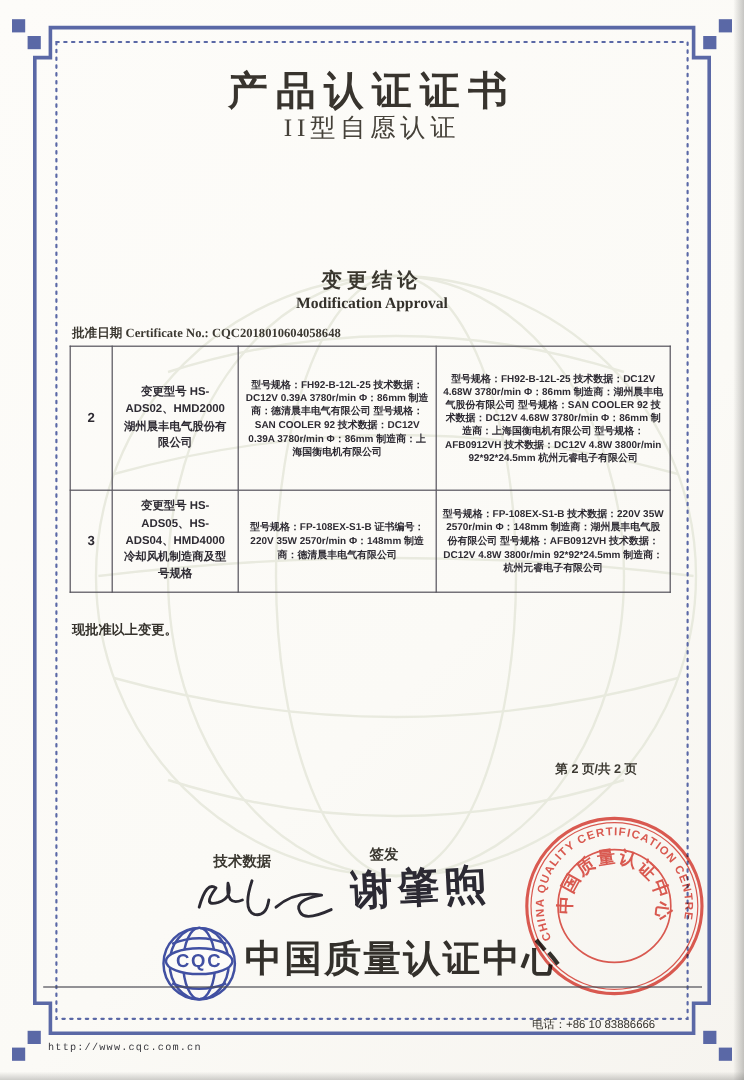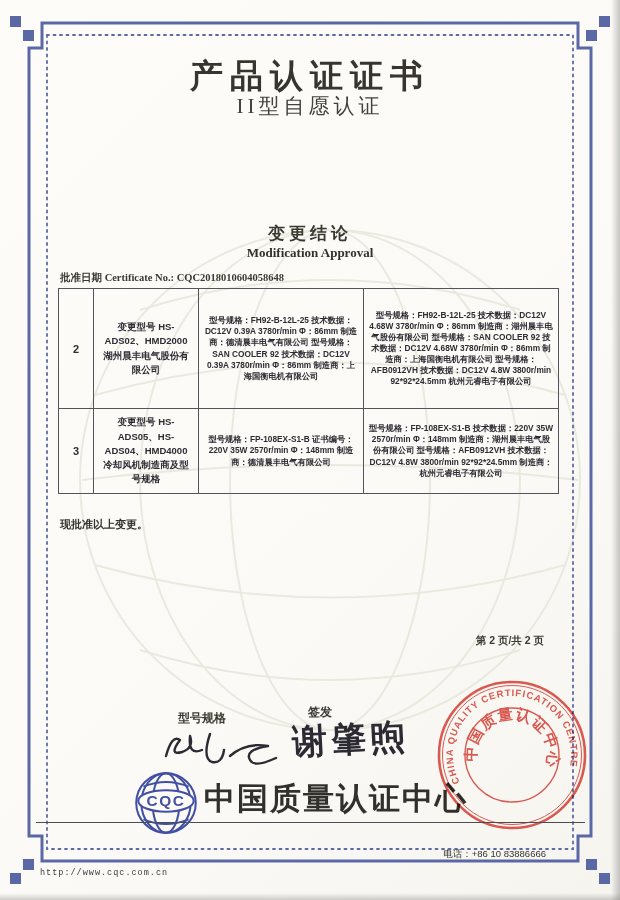--- a/index.html
+++ b/index.html
@@ -24,21 +24,21 @@
   .row-a td{height:113px;}
   .row-b td{height:78px;}
   td.no-cell{font-size:11px;}
   td.desc-cell{font-size:9.5px;line-height:1.5;}
   td.data-cell{font-size:8.3px;line-height:1.33;}
 
   .approve-cn{top:517px;left:60px;font-size:11px;font-weight:700;color:#35322c;}
   .approve-en{top:518px;left:60px;font-size:11px;font-weight:700;font-family:"Liberation Serif",serif;color:#2f2c27;}
   .approve-date{top:535px;left:60px;font-size:11px;font-weight:600;font-family:"Liberation Serif",serif;color:#35322c;}
 
-  .page-num{top:634px;right:76px;font-size:10.5px;font-weight:600;color:#3d3a33;}
+  .page-num{top:634px;right:89px;font-size:10.5px;font-weight:600;color:#3d3a33;}
 
   .sig-label-1{top:710px;left:178px;font-size:12px;font-weight:600;color:#3b3831;}
   .sig-label-2{top:704px;left:308px;font-size:12px;font-weight:600;color:#3b3831;}
   .sig-hand-2{top:716px;left:292px;font-size:35px;font-family:"Liberation Serif",serif;font-weight:600;
               letter-spacing:4px;color:#2c2a33;transform:rotate(-3deg);}
 
   .org-name{top:778px;left:204px;font-size:31px;font-weight:600;letter-spacing:2px;
             font-family:"Liberation Serif",serif;color:#33302b;}
 
   .footer-rule{top:822px;left:36px;width:549px;border-top:1.5px solid #4c4c55;}
@@ -114,21 +114,21 @@
           <td class="data-cell">型号规格：FP-108EX-S1-B 技术数据：220V 35W 2570r/min Φ：148mm 制造商：湖州晨丰电气股份有限公司 型号规格：AFB0912VH 技术数据：DC12V 4.8W 3800r/min 92*92*24.5mm 制造商：杭州元睿电子有限公司</td>
         </tr>
       </tbody>
     </table>
   </div>
 
   <div class="abs approve-cn">现批准以上变更。</div>
 
   <div class="abs page-num">第 2 页/共 2 页</div>
 
-  <div class="abs sig-label-1">型号规格</div>
+  <div class="abs sig-label-1">技术数据</div>
   <div class="abs sig-label-2">签发</div>
   <svg class="abs" width="140" height="58" style="top:722px;left:150px;">
     <g fill="none" stroke="#2c2a33" stroke-width="2.4" stroke-linecap="round" stroke-linejoin="round">
       <path d="M16 34 Q22 12 30 18 Q18 34 32 30 Q44 26 40 14 Q38 34 52 28"></path>
       <path d="M60 12 Q52 36 62 40 Q72 42 74 28"></path>
       <path d="M80 34 Q96 20 118 24 Q94 28 100 38 Q104 46 126 36"></path>
     </g>
   </svg>
   <div class="abs sig-hand-2">谢肇煦</div>
 

